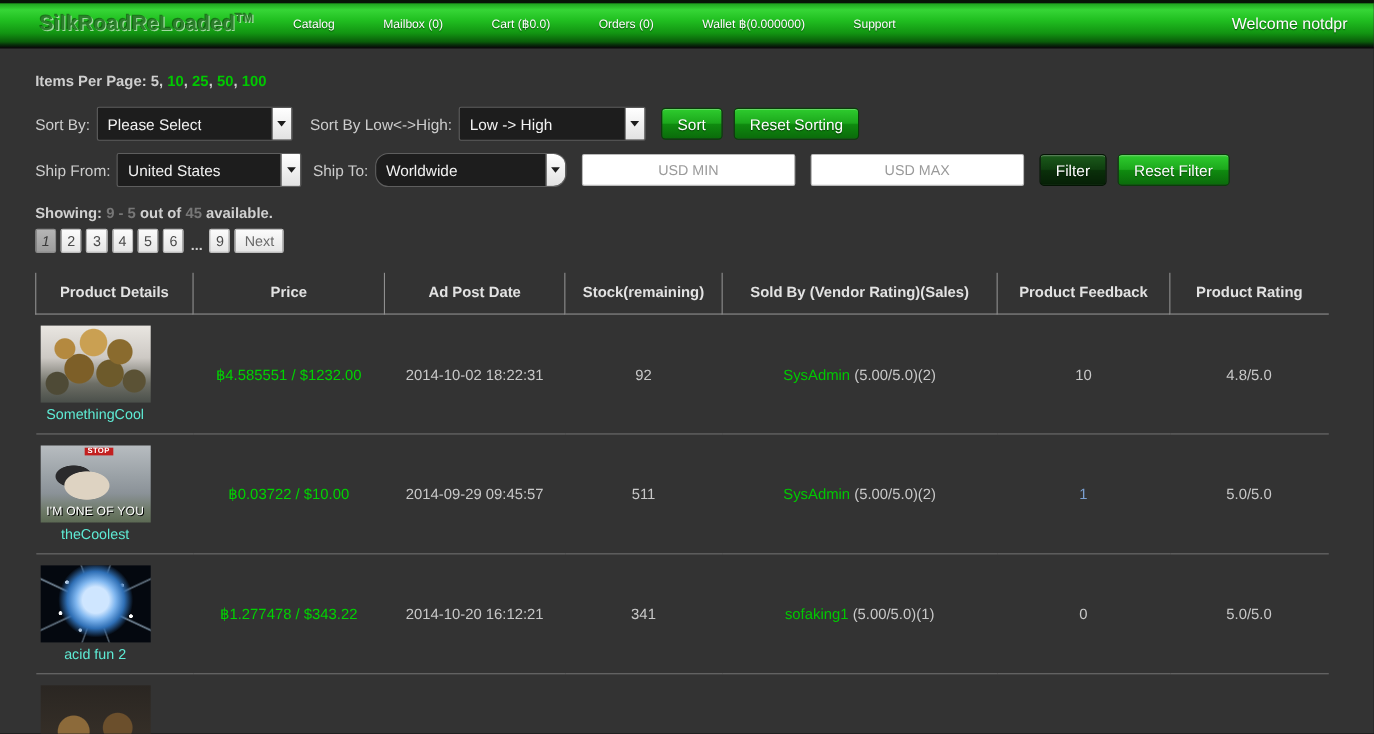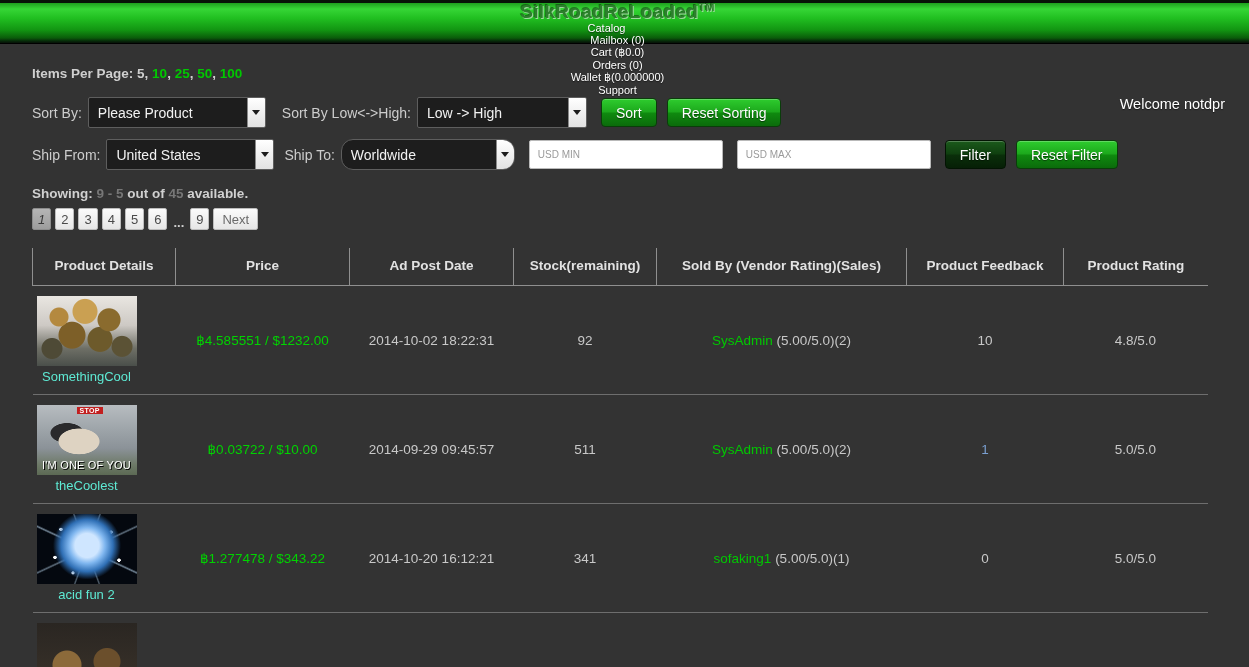--- a/index.html
+++ b/index.html
@@ -32,21 +32,20 @@
         #21c021 18px,
         #129512 30px,
         #0a5c0a 38px,
         #07290a 41px,
         #050505 44px);
     border-bottom: 1px solid #000;
     display: flex;
     align-items: center;
     padding: 0 14px 0 0;
     white-space: nowrap;
-    flex-direction: column;
   }
   #topbar::before {
     content: "";
     position: absolute; left: 0; top: 0; width: 100%; height: 3px;
     background: #071407;
   }
   .brand {
     font-size: 19px;
     font-weight: bold;
     color: #2d7f2d;
@@ -159,25 +158,26 @@
     border: 1px solid #031403;
   }
   .btn:last-child { margin-right: 0; }
 
   .txtin {
     height: 29px;
     width: 194px;
     background: #ffffff;
     border: 1px solid #b9b9b9;
     border-radius: 2px;
-    font-size: 10px;
+    font-size: 13px;
     color: #333;
     padding: 1px 8px;
     margin-right: 14px;
     font-family: "Liberation Sans", sans-serif;
+    text-align: center;
   }
   .txtin::placeholder { color: #9a9a9a; }
 
   
   #showing {
     font-size: 13.5px;
     font-weight: bold;
     color: #d0d0d0;
     margin-top: 16px;
   }
@@ -333,21 +333,21 @@
   <div id="content">
 
     <div id="ipp">
       <span>Items Per Page:</span>
       <span id="ipp-opts"> <span class="ipp-opt current">5</span><span class="sep">, </span><span class="ipp-opt">10</span><span class="sep">, </span><span class="ipp-opt">25</span><span class="sep">, </span><span class="ipp-opt">50</span><span class="sep">, </span><span class="ipp-opt">100</span></span>
     </div>
 
     <div class="formrow">
       <span class="flabel">Sort By:</span>
       <span class="sel w-sortby">
-        <span class="selval">Please Product</span>
+        <span class="selval">Please Select</span>
         <span class="arrowbox">
             <span class="tri"></span>
           </span>
       </span>
 
       <span class="flabel">Sort By Low&lt;-&gt;High:</span>
       <span class="sel w-lowhigh">
         <span class="selval">Low -&gt; High</span>
         <span class="arrowbox">
             <span class="tri"></span>

